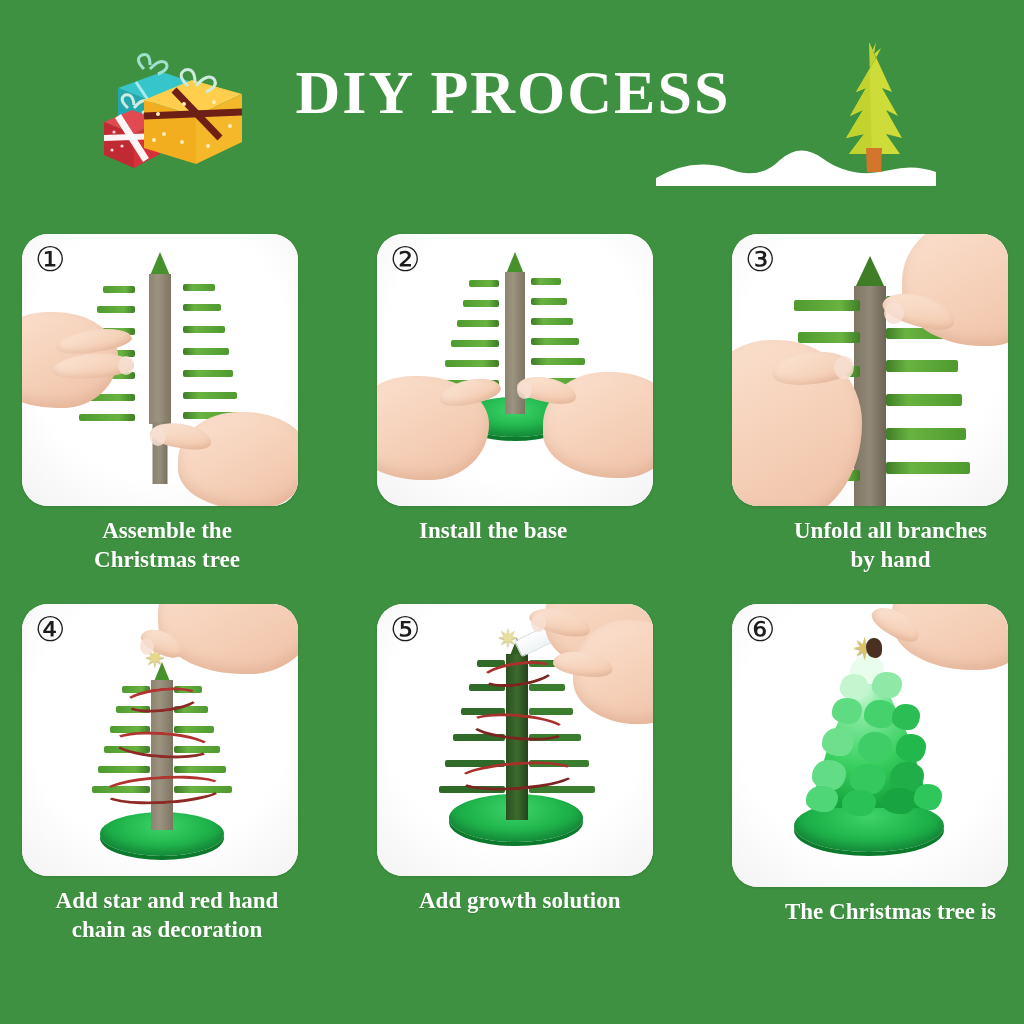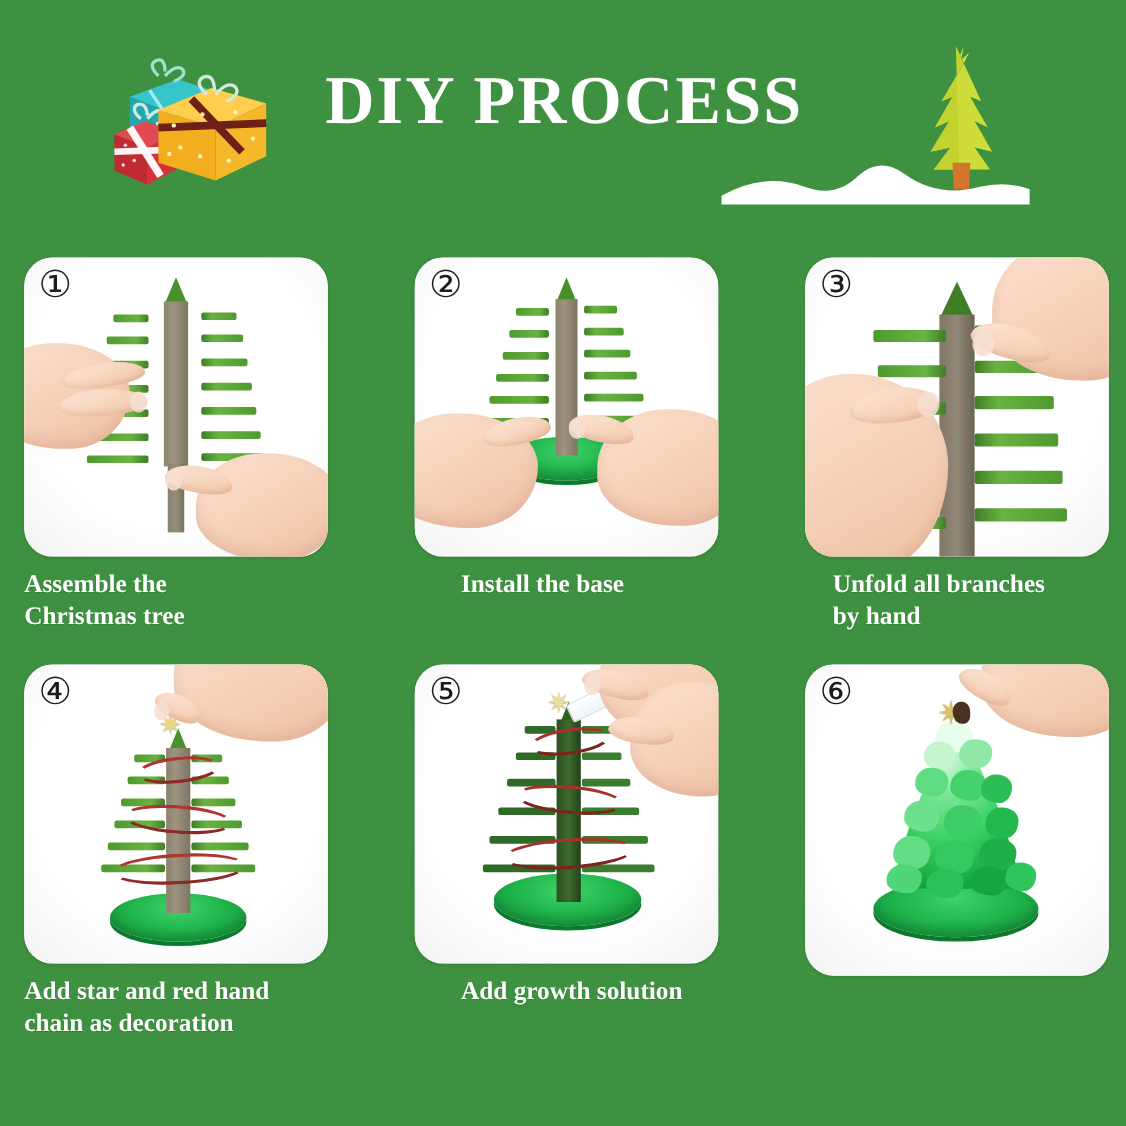--- a/index.html
+++ b/index.html
@@ -66,20 +66,21 @@
   }
   .caption {
     margin-top: 10px;
     width: 290px;
     color: #ffffff;
     font-family: "Liberation Serif", serif;
     font-weight: bold;
     font-size: 23px;
     line-height: 29px;
     text-shadow: 0 1px 1px rgba(0,0,0,0.14);
+    text-align: center;
   }
   .caption.center { text-align: left; padding-left: 42px; width: 300px; }
   .step-3 .caption, .step-6 .caption { padding-left: 25px; width: 292px; }
 
   .photo-stage {
     position: absolute; inset: 0;
     background: radial-gradient(circle at 50% 42%, #ffffff 62%, #f3f3f3 100%);
   }
 
   
@@ -446,16 +447,17 @@
         <div class="xtal" style="left:98px; top:140px;width:34px; height:26px; background:#19a442;"></div>
         <div class="xtal" style="left:130px;top:136px;width:28px; height:26px; background:#2fc65c;"></div>
       </div>
       <span class="star" style="left:120px; top:32px; font-size:30px; color:#d8c46a;">✷</span>
 
       <div class="hand" style="left:160px; top:-46px; width:150px; height:112px;"></div>
       <div class="finger" style="left:138px; top:8px; width:52px; height:24px; transform:rotate(30deg);"></div>
       <div style="position:absolute; left:134px; top:34px; width:16px; height:20px; background:#4a3020; border-radius:50% 50% 40% 60%;"></div>
     </div>
     <div class="caption">
+      <div>The Christmas tree is</div>
     </div>
   </div>
 
 </div>
 
 </body></html>

